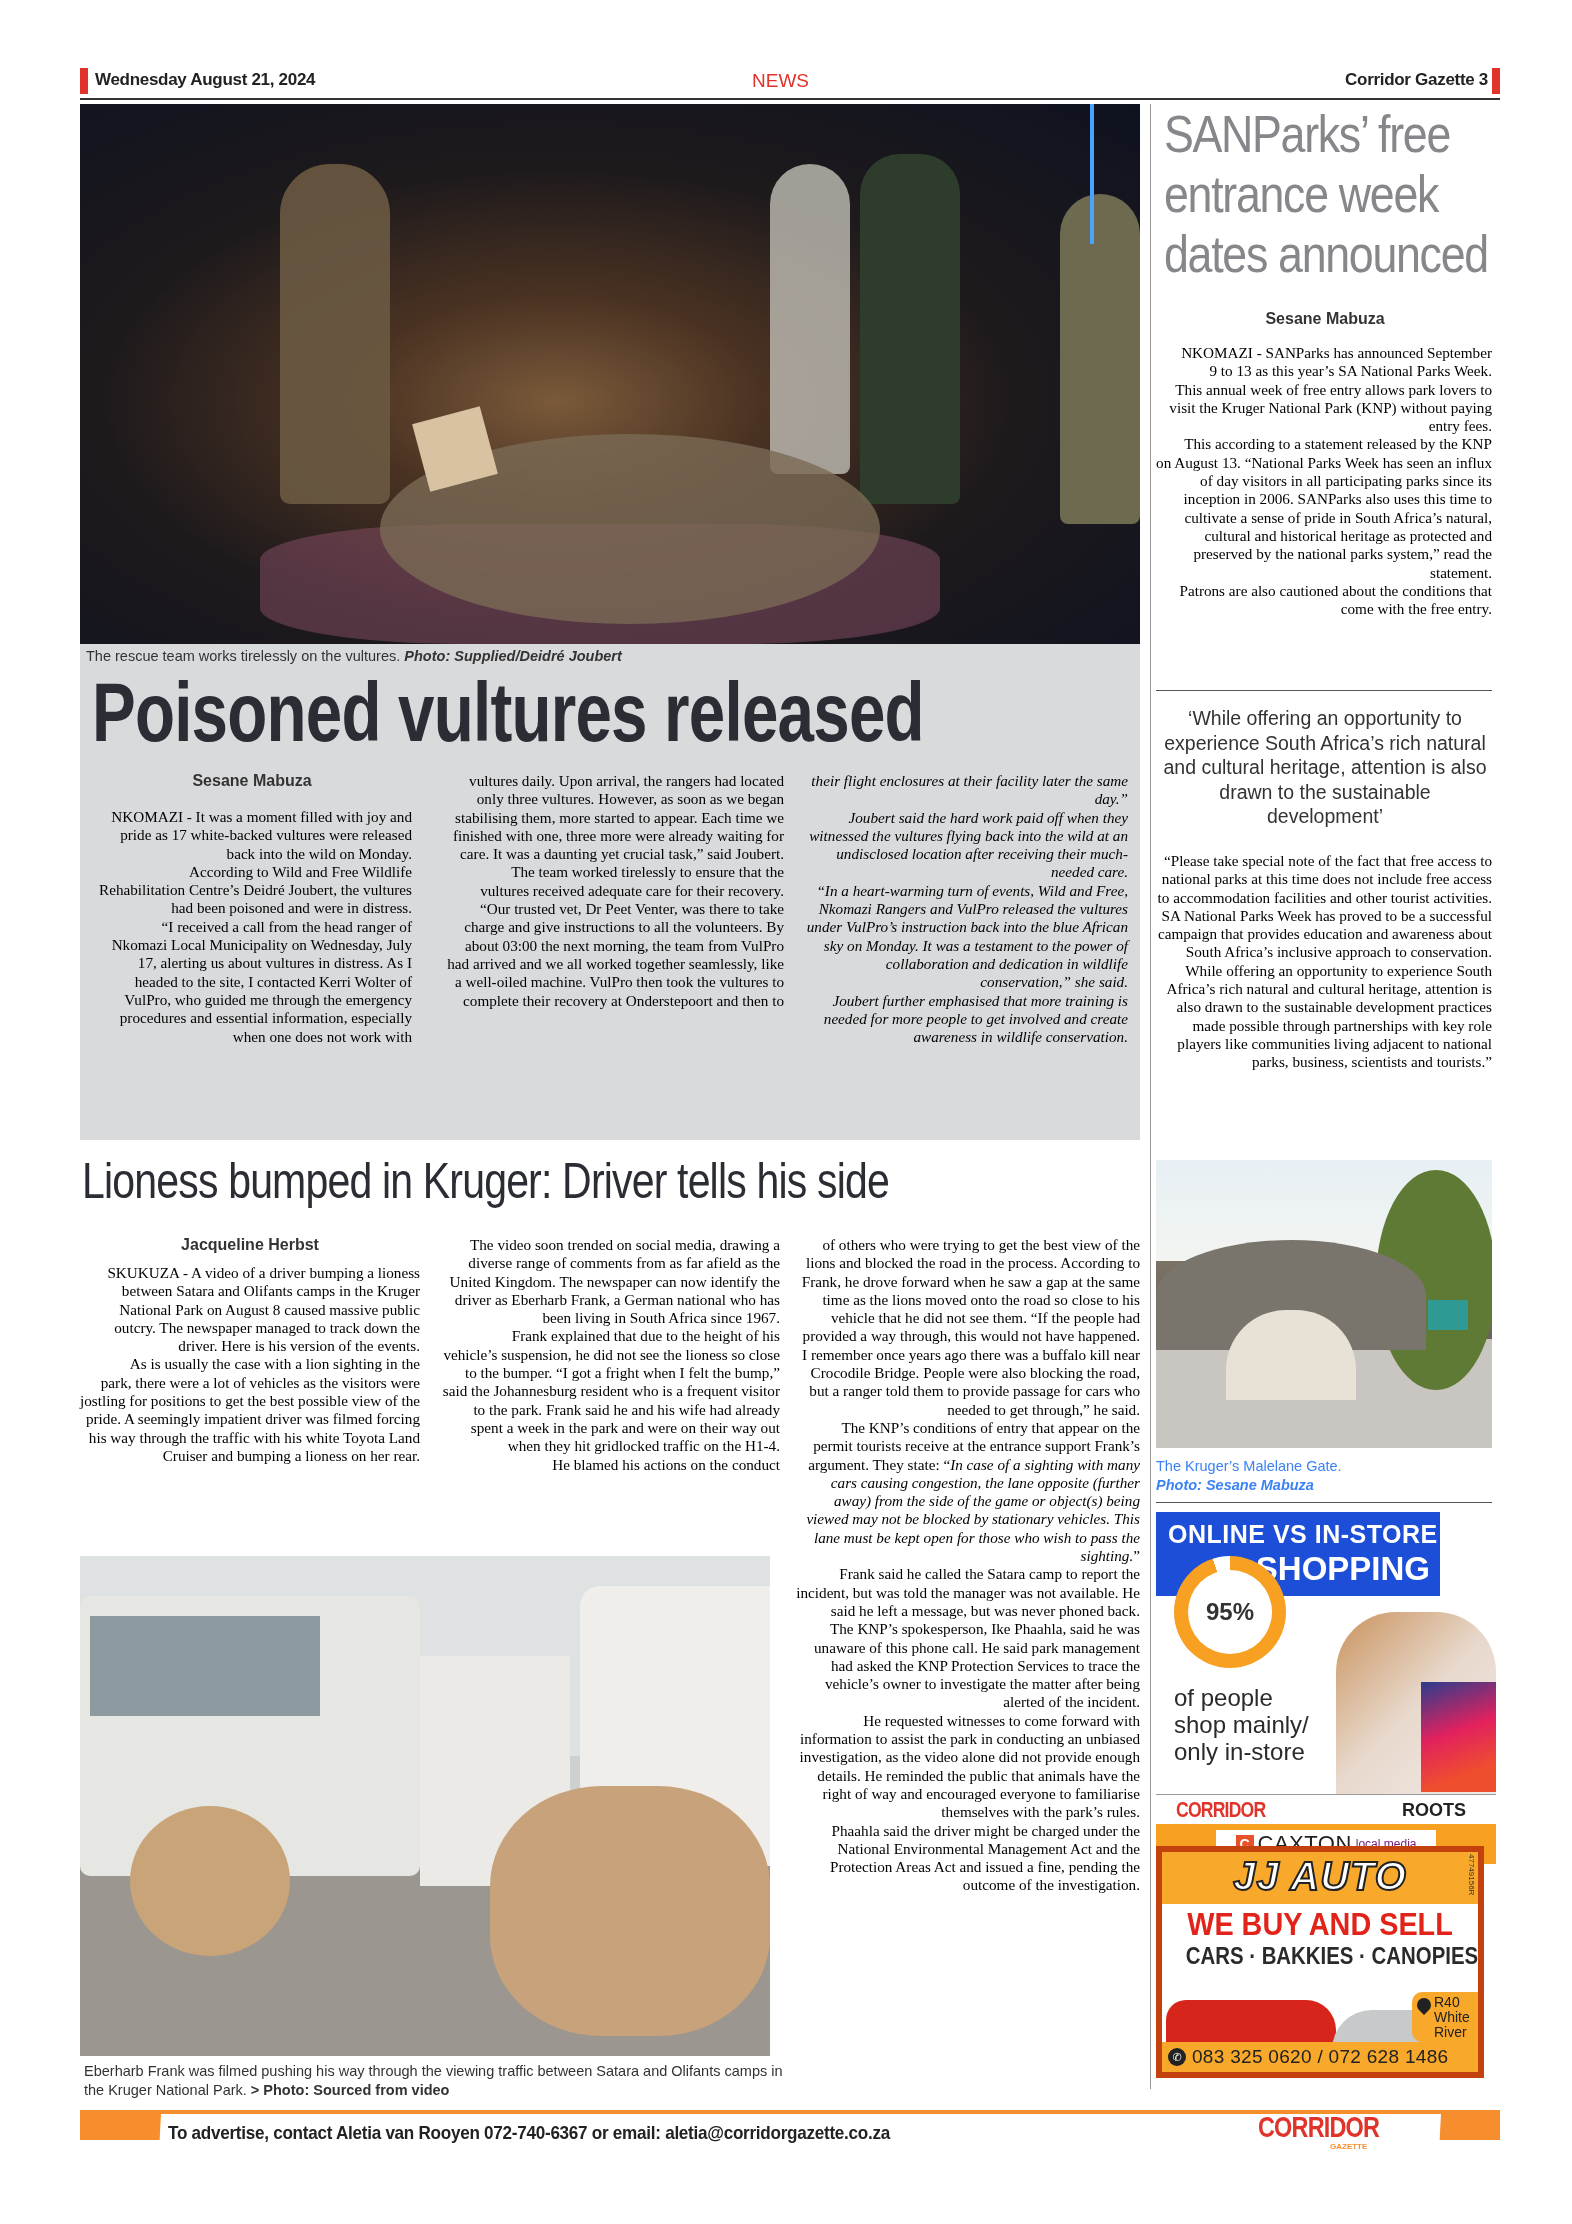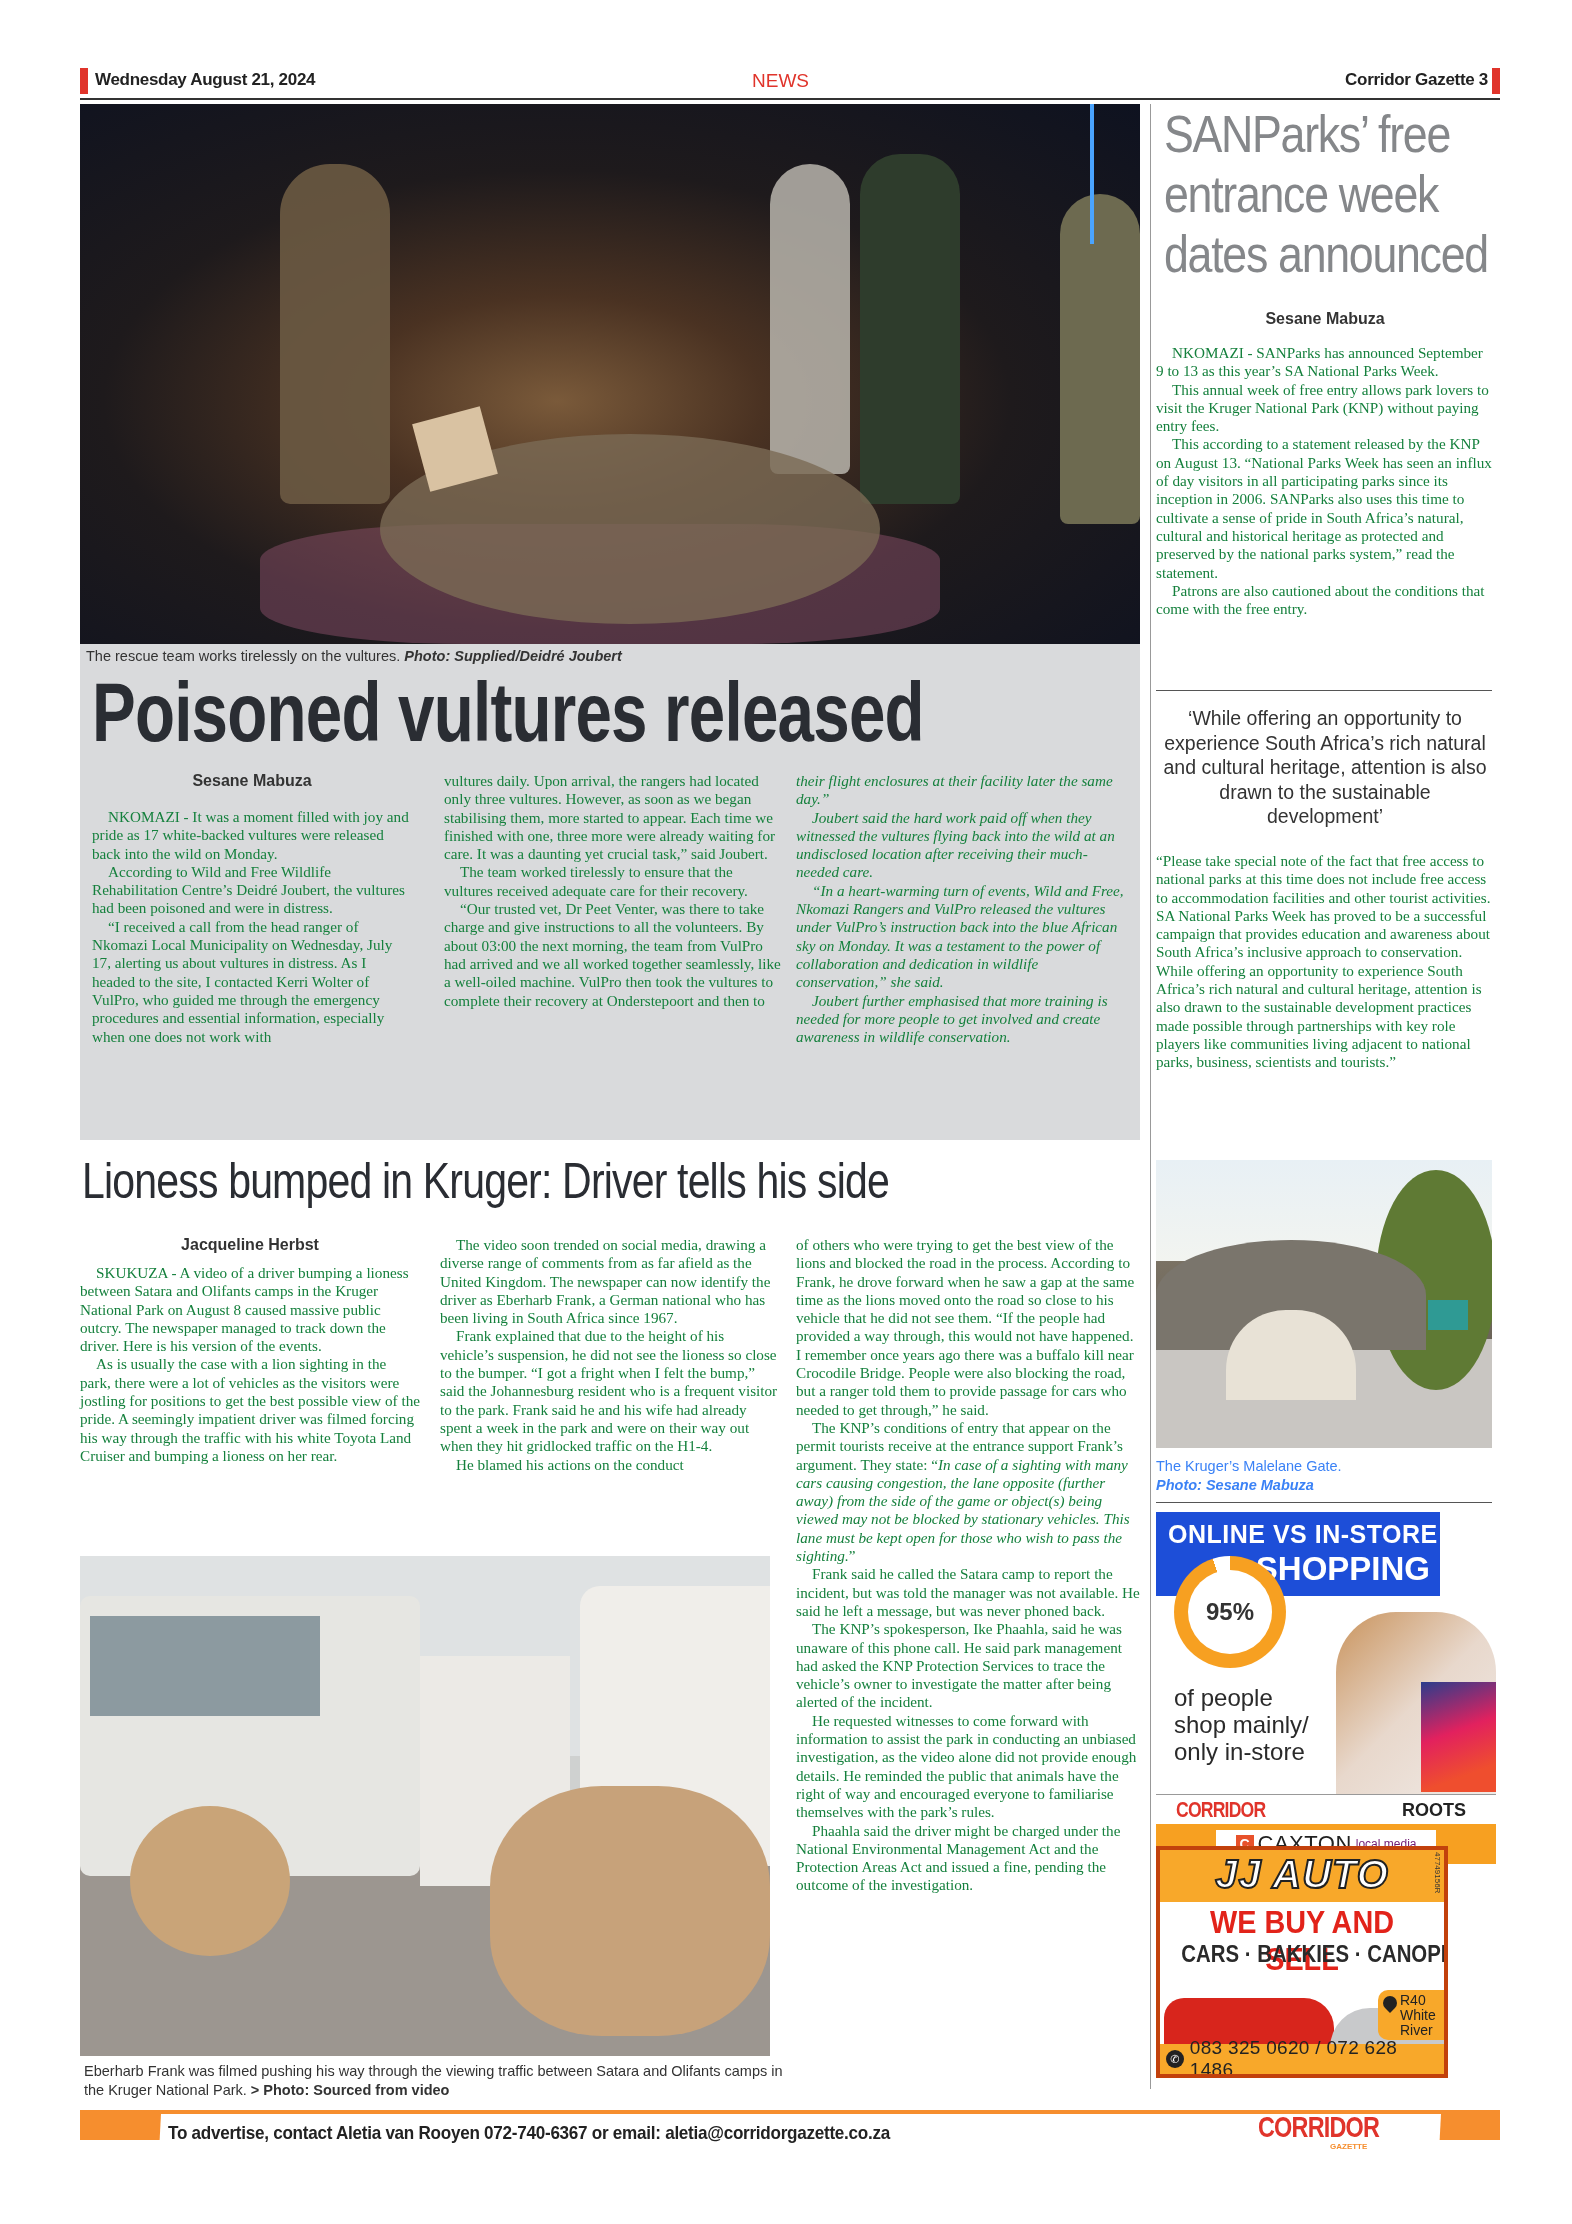--- a/index.html
+++ b/index.html
@@ -24,21 +24,21 @@
   .vult-photo .p3 { position:absolute; left:780px; top:50px; width:100px; height:350px; background:#2e3c2c; border-radius:40px 40px 8px 8px;}
   .vult-photo .p4 { position:absolute; left:980px; top:90px; width:80px; height:330px; background:#6d6a50; border-radius:40px 40px 8px 8px;}
   .vult-photo .pile { position:absolute; left:300px; top:330px; width:500px; height:190px; background:#7b6a55; border-radius:50%; opacity:.8;}
   .vult-photo .cloth { position:absolute; left:180px; top:420px; width:680px; height:120px; background:#8a4f6a; opacity:.5; border-radius:30%;}
   .vult-photo .box { position:absolute; left:340px; top:310px; width:70px; height:70px; background:#d9c2a2; transform: rotate(-15deg);}
   .vult-photo .blue { position:absolute; left:1010px; top:0; width:4px; height:140px; background:#4aa4ff;}
   .vult-caption { left: 86px; top: 648px; font: 14.5px "Liberation Sans", sans-serif; color: #333; }
   .vult-caption b { font-style: italic; }
   .vult-headline { left: 92px; top: 664px; font: bold 84px "Liberation Sans", sans-serif; color: #2a2d33; transform: scaleX(0.78); transform-origin: left top; letter-spacing: -1px; white-space: nowrap; }
   .byline { font: bold 16px "Liberation Sans", sans-serif; color: #333; text-align: center; }
-  .body-col { font: 15.2px/18.3px "Liberation Serif", serif; color: #15803d; }
+  .body-col { font: 15.2px/18.3px "Liberation Serif", serif; color: #000000; text-align: right; }
   .body-col p { text-indent: 16px; }
   .body-col p.noind { text-indent: 0; }
 
   
   .lion-headline { left: 82px; top: 1152px; font: 50px "Liberation Sans", sans-serif; color: #2a2d33; transform: scaleX(0.82); transform-origin: left top; letter-spacing: -1px; white-space: nowrap; }
   .lion-photo { left: 80px; top: 1556px; width: 690px; height: 500px; background: #cfd1d0; overflow: hidden; }
   .lion-photo .sky { position:absolute; left:0; top:0; width:100%; height:200px; background:#dfe2e3;}
   .lion-photo .road { position:absolute; left:0; top:300px; width:100%; height:200px; background:#9c9690;}
   .lion-photo .car1 { position:absolute; left:0; top:40px; width:340px; height:280px; background:#e6e6e2; border-radius:10px;}
   .lion-photo .car1w { position:absolute; left:10px; top:60px; width:230px; height:100px; background:#8c9aa0;}
@@ -74,21 +74,21 @@
   .shop-logos { position:absolute; left:0; top:282px; width:340px; height:30px; border-top:1px solid #999;}
   .logo-corridor { position:absolute; left:20px; top:2px; font: bold 22px "Liberation Sans", sans-serif; color:#e0342b; transform: scaleX(0.8); transform-origin:left top; letter-spacing:-1px;}
   .logo-roots { position:absolute; right:30px; top:5px; font: bold 18px "Liberation Sans", sans-serif; color:#222;}
   .caxton-bar { position:absolute; left:0; top:312px; width:340px; height:40px; background:#f7a021;}
   .caxton-inner { position:absolute; left:60px; top:6px; width:220px; height:28px; background:#fff; display:flex; align-items:center; justify-content:center; gap:4px;}
   .caxton-c { width:18px; height:18px; background:#e8522b; color:#fff; font: bold 14px "Liberation Sans", sans-serif; display:flex; align-items:center; justify-content:center;}
   .caxton-t { font: 22px "Liberation Sans", sans-serif; color:#222; letter-spacing:0.5px;}
   .caxton-s { font: 12px "Liberation Sans", sans-serif; color:#701a75;}
 
   
-  .jj-ad { left: 1156px; top: 1846px; width: 292px; height: 232px; border: 4px solid #c2410c; background: #fff; overflow: hidden; }
+  .jj-ad { left: 1156px; top: 1846px; width: 328px; height: 232px; border: 6px solid #c2410c; background: #fff; overflow: hidden; }
   .jj-top { position:absolute; left:0; top:0; width:100%; height:52px; background:#f8a82a; }
   .jj-title { position:absolute; left:0; width:100%; top:2px; text-align:center; font: bold italic 40px "Liberation Sans", sans-serif; color:#fff; -webkit-text-stroke: 2px #222; letter-spacing:1px;}
   .jj-ref { position:absolute; right:2px; top:2px; writing-mode: vertical-rl; font: 8px "Liberation Sans", sans-serif; color:#333;}
   .jj-buy { position:absolute; left:0; width:100%; top:54px; text-align:center; font: bold 32px "Liberation Sans", sans-serif; color:#e2231a; transform: scaleX(0.9);}
   .jj-cars { position:absolute; left:0; width:100%; top:90px; text-align:center; font: bold 24px "Liberation Sans", sans-serif; color:#2a2a2a; transform: scaleX(0.85); white-space:nowrap;}
   .jj-red { position:absolute; left:4px; top:148px; width:170px; height:62px; background:#d8251c; border-radius:20px 30px 8px 8px;}
   .jj-silver { position:absolute; left:170px; top:158px; width:140px; height:58px; background:#c8c9cb; border-radius:40px 30px 8px 8px;}
   .jj-canopy { position:absolute; left:100px; top:196px; width:130px; height:24px; background:#eef0f2; border:1px solid #aaa;}
   .jj-loc { position:absolute; right:0; top:140px; width:66px; height:50px; background:#f8a82a; border-radius:10px 0 0 10px; font: 14px/15px "Liberation Sans", sans-serif; color:#222; padding:3px 0 4px 22px;}
   .jj-pin { position:absolute; left:5px; top:6px; width:14px; height:14px; background:#222; border-radius:50% 50% 50% 0; transform: rotate(-45deg);}

